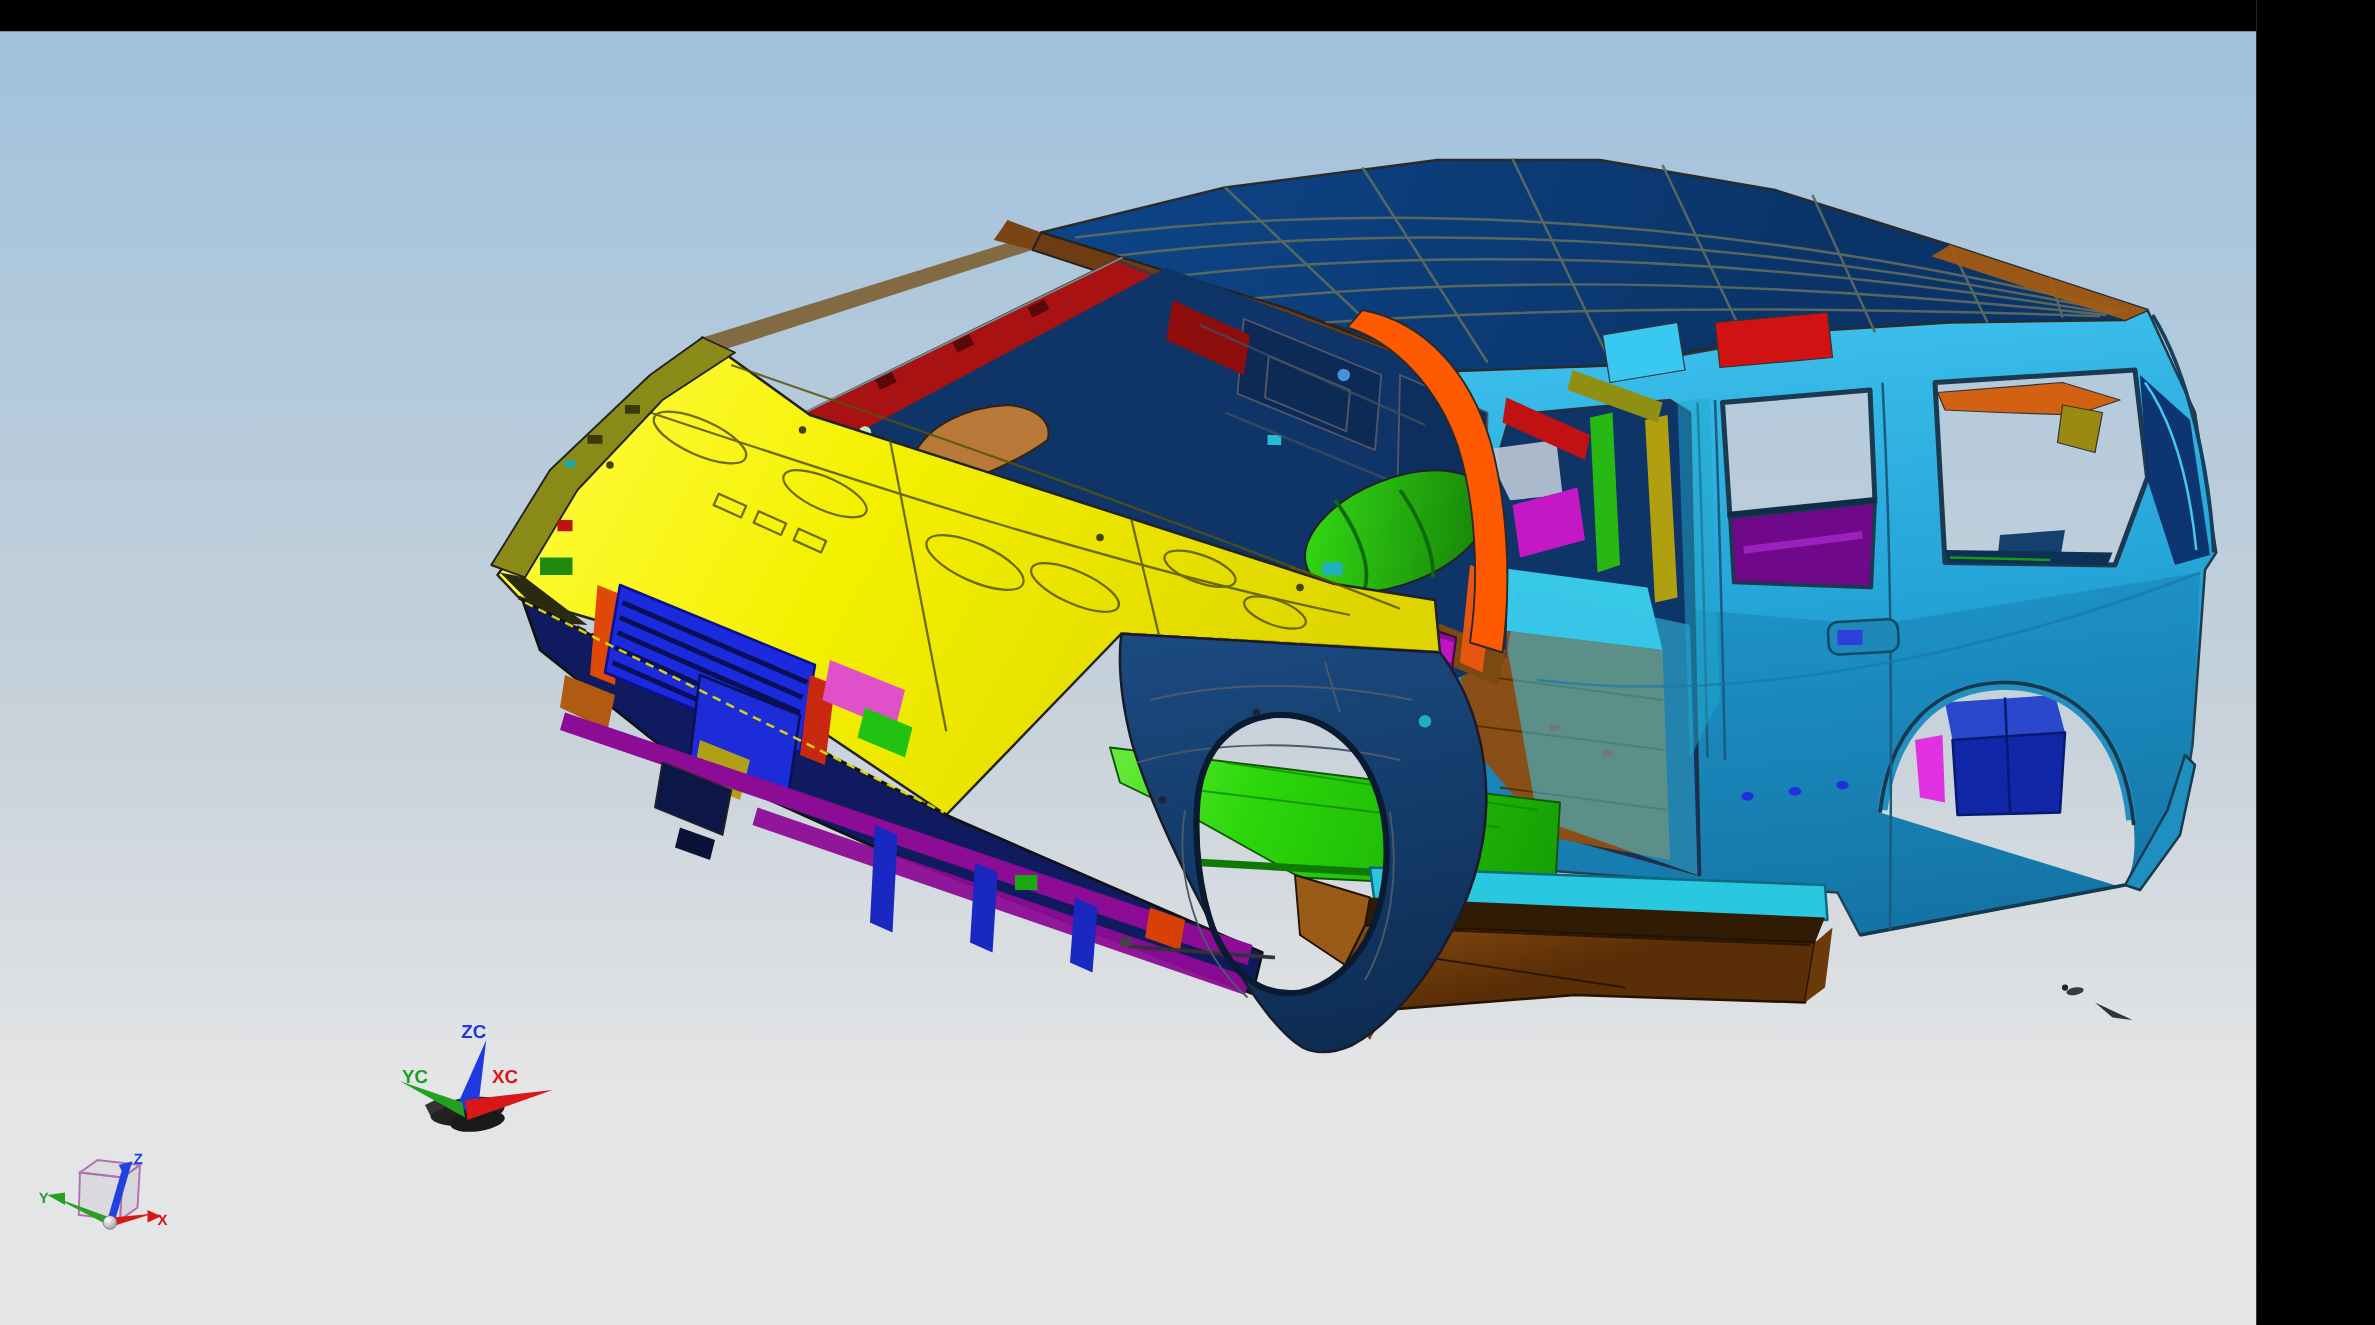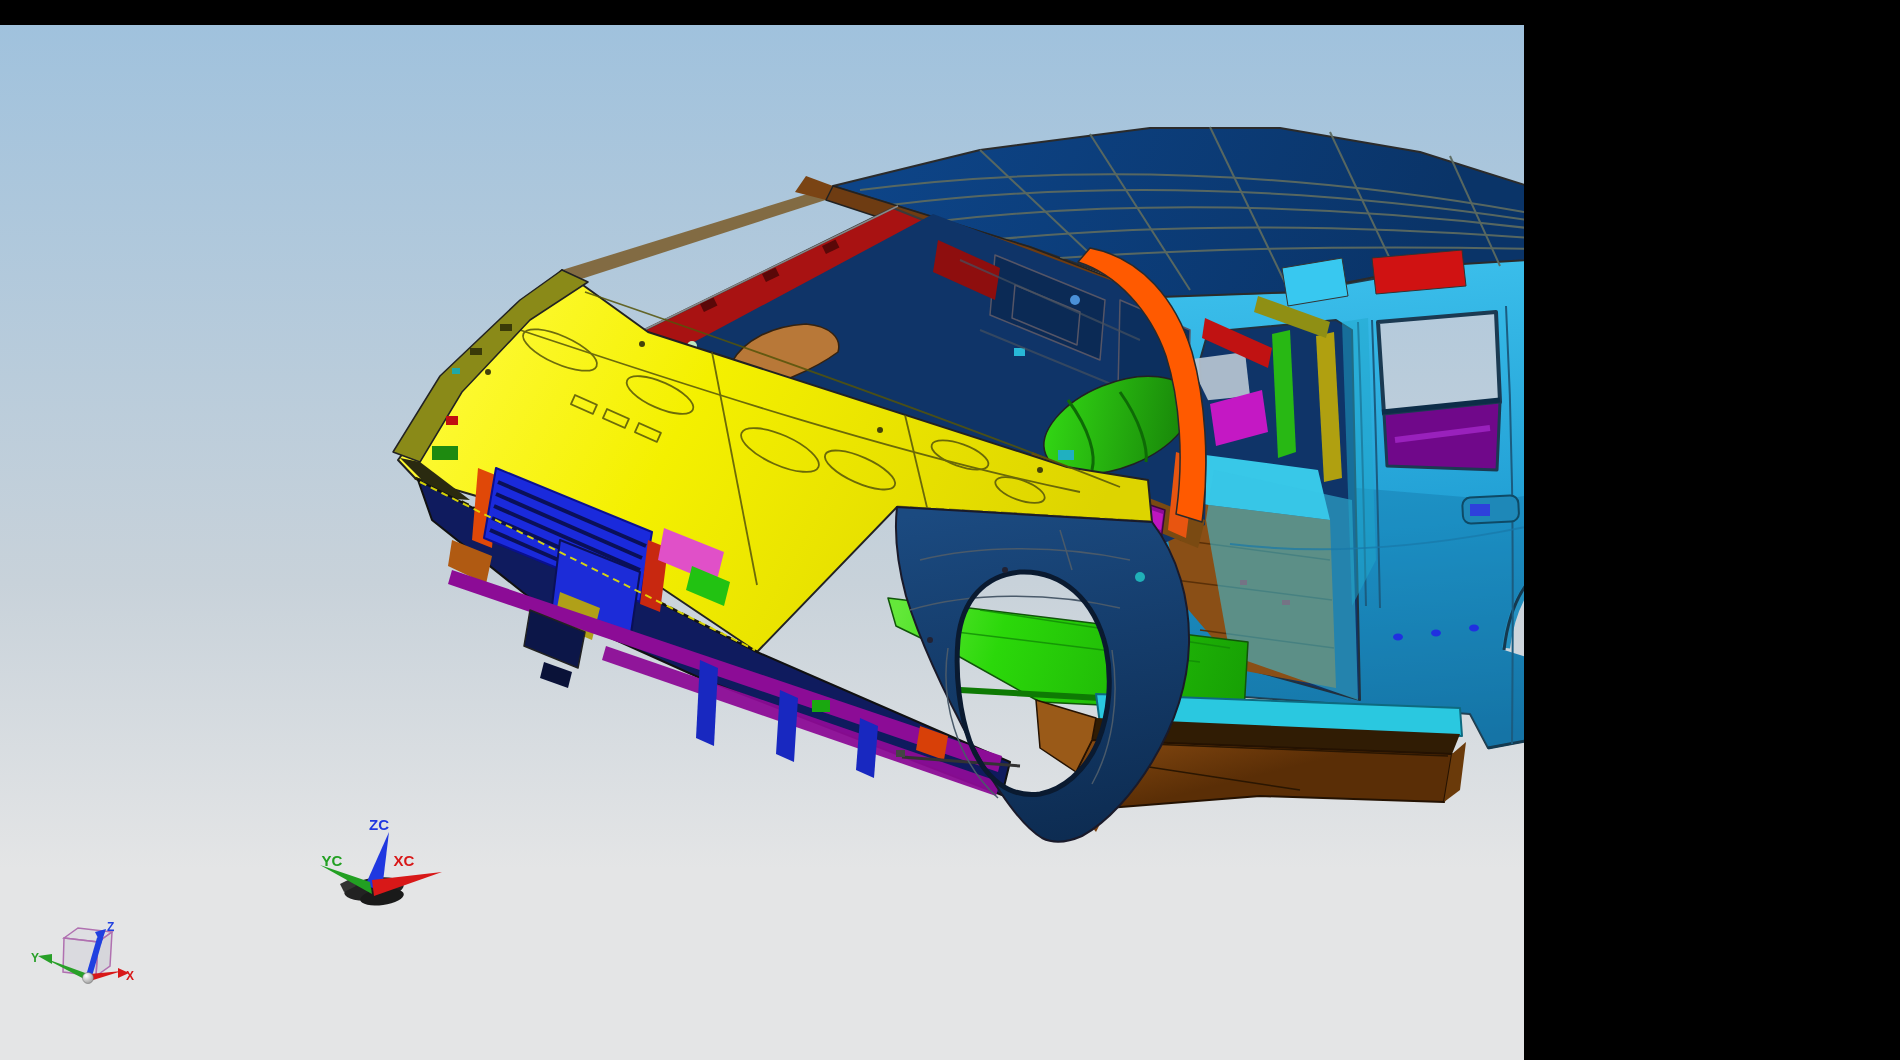--- a/index.html
+++ b/index.html
@@ -1,16 +1,16 @@
 <!DOCTYPE html>
 <html><head>
 <meta charset="utf-8">
 <style>
   html,body{margin:0;padding:0;background:#000;}
-  .stage{position:relative;width:1524px;height:1060px;overflow:hidden;font-family:"Liberation Sans",sans-serif;}
+  .stage{position:relative;width:1805px;height:1060px;overflow:hidden;font-family:"Liberation Sans",sans-serif;}
   svg{display:block;}
   text{font-family:"Liberation Sans","DejaVu Sans",sans-serif;font-weight:bold;}
 </style>
 </head>
 <body>
 
 <div class="stage">
 <svg width="1900" height="1060" viewBox="0 0 1900 1060">
   <defs>
     <linearGradient id="bgGrad" x1="0" y1="0" x2="0" y2="1060" gradientUnits="userSpaceOnUse">

